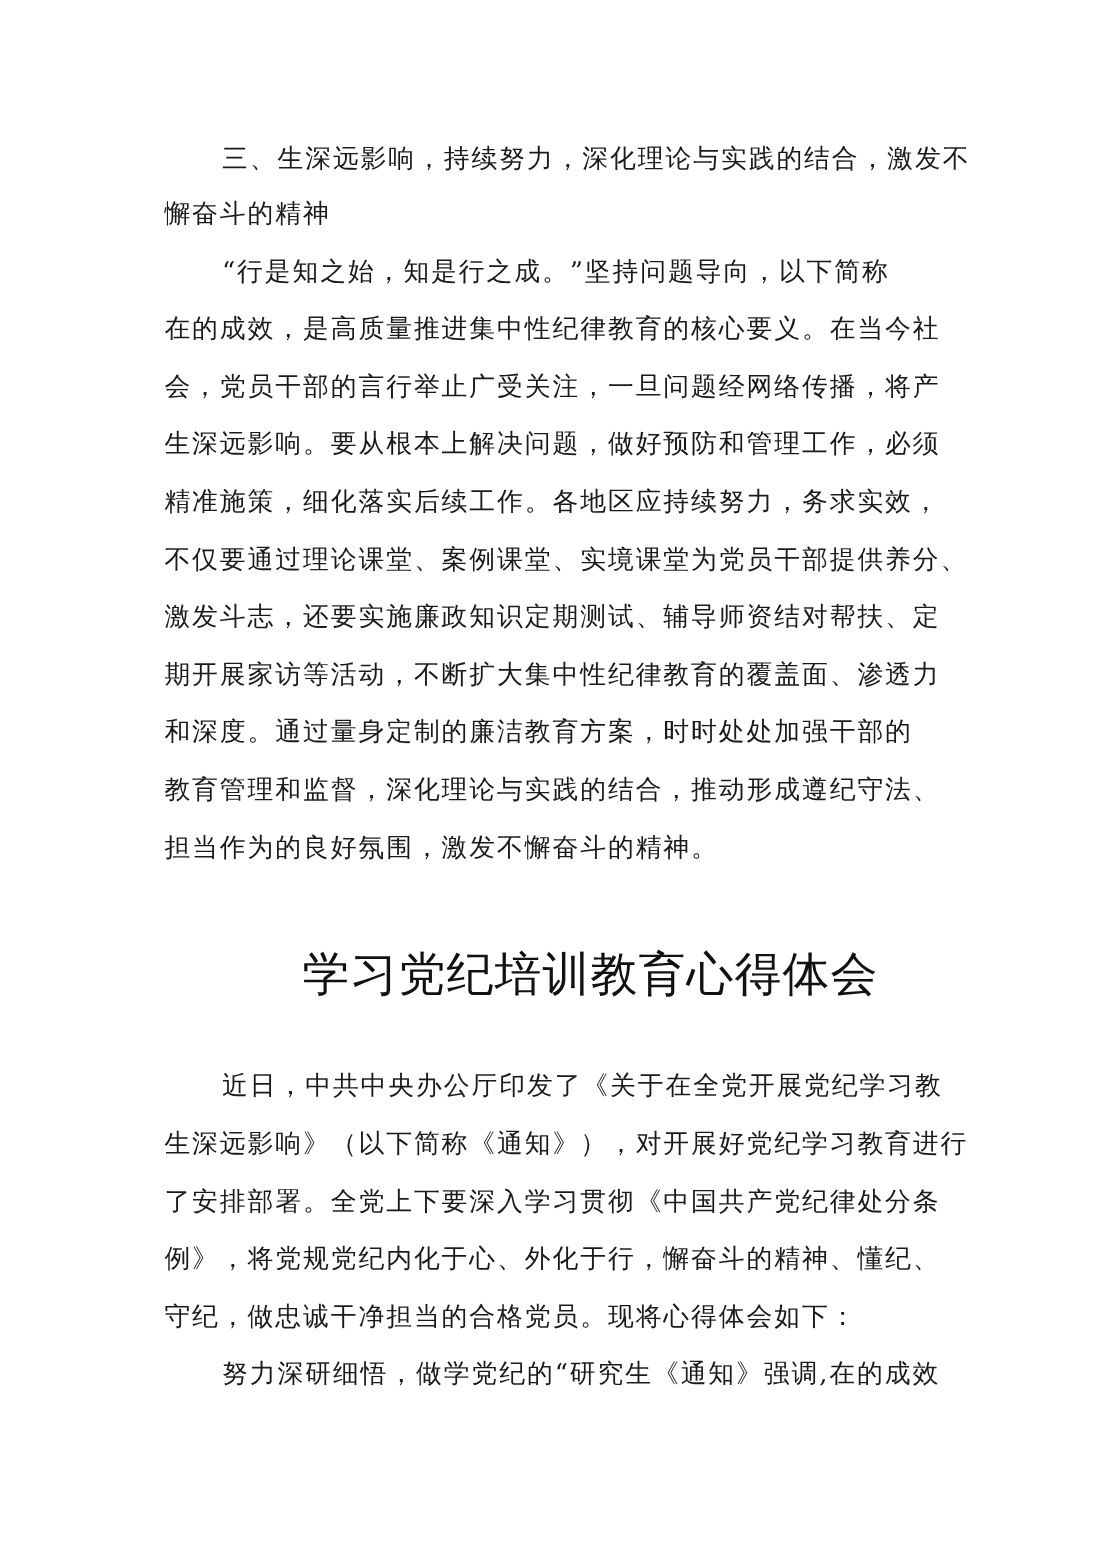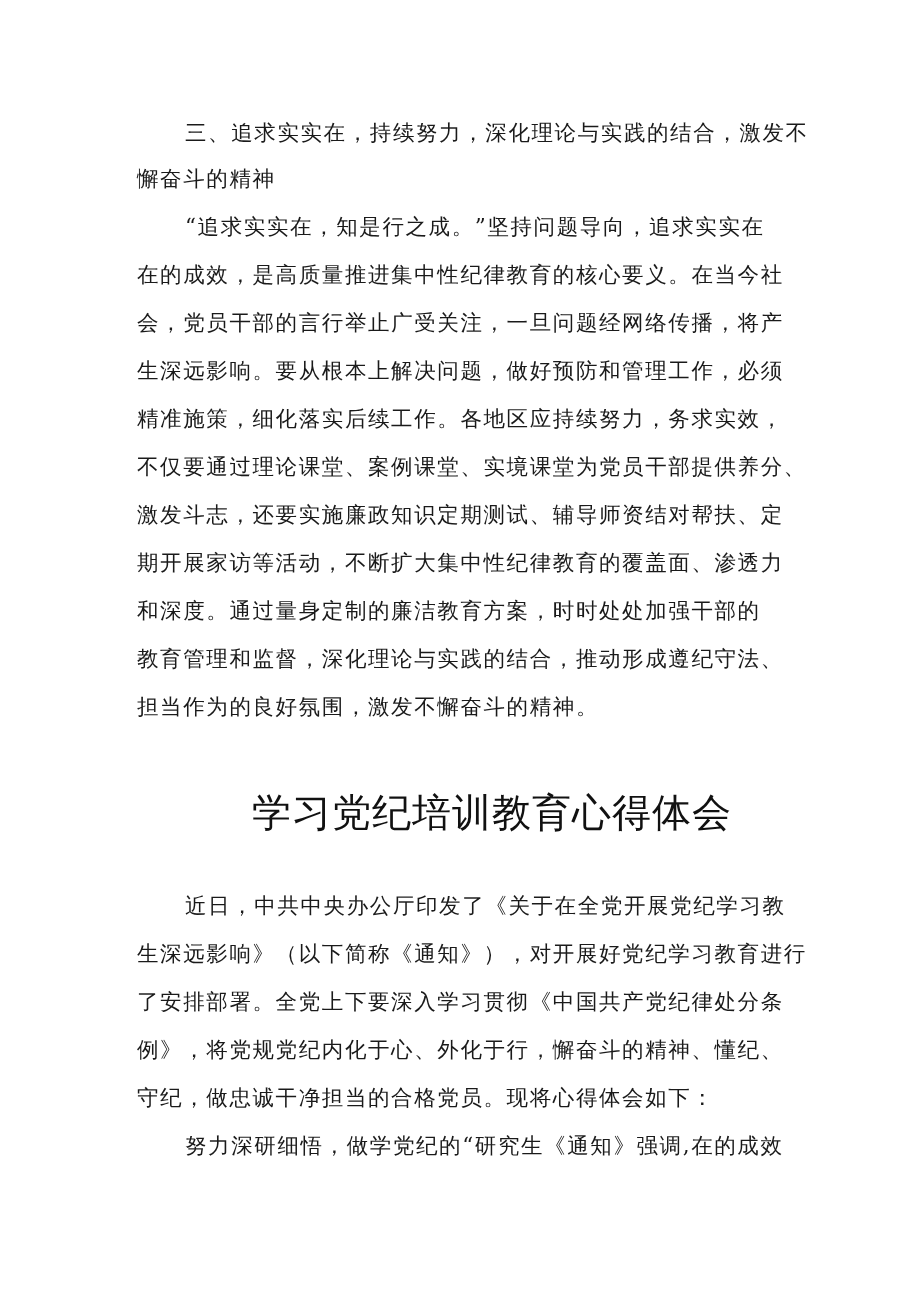--- a/index.html
+++ b/index.html
@@ -8,24 +8,24 @@
   .line { position:absolute; left:137px; font-size:21.5px; line-height:26px;
           white-space:nowrap; letter-spacing:1.6px; }
   .title { position:absolute; left:0; width:920px; text-align:center; top:790px;
            font-size:39px; line-height:46px; letter-spacing:1px;
            font-family:"DejaVu Sans","Liberation Sans",sans-serif; font-weight:normal; color:#111;padding-left:32px; }
 </style>
 </head>
 <body>
 
 <div>
-  <div class="line" style="left:185px;top:120px">三、追求实实在，持续努力，深化理论与实践的结合，激发不</div>
+  <div class="line" style="left:185px;top:120px">三、生深远影响，持续努力，深化理论与实践的结合，激发不</div>
   <div class="line" style="top:166px">懈奋斗的精神</div>
 
-  <div class="line" style="left:185px;top:214px">“追求实实在，知是行之成。”坚持问题导向，追求实实在</div>
+  <div class="line" style="left:185px;top:214px">“行是知之始，知是行之成。”坚持问题导向，以下简称</div>
   <div class="line" style="top:262px">在的成效，是高质量推进集中性纪律教育的核心要义。在当今社</div>
   <div class="line" style="top:310px">会，党员干部的言行举止广受关注，一旦问题经网络传播，将产</div>
   <div class="line" style="top:358px">生深远影响。要从根本上解决问题，做好预防和管理工作，必须</div>
   <div class="line" style="top:406px">精准施策，细化落实后续工作。各地区应持续努力，务求实效，</div>
   <div class="line" style="top:454px">不仅要通过理论课堂、案例课堂、实境课堂为党员干部提供养分、</div>
   <div class="line" style="top:502px">激发斗志，还要实施廉政知识定期测试、辅导师资结对帮扶、定</div>
   <div class="line" style="top:550px">期开展家访等活动，不断扩大集中性纪律教育的覆盖面、渗透力</div>
   <div class="line" style="top:598px">和深度。通过量身定制的廉洁教育方案，时时处处加强干部的</div>
   <div class="line" style="top:646px">教育管理和监督，深化理论与实践的结合，推动形成遵纪守法、</div>
   <div class="line" style="top:694px">担当作为的良好氛围，激发不懈奋斗的精神。</div>

